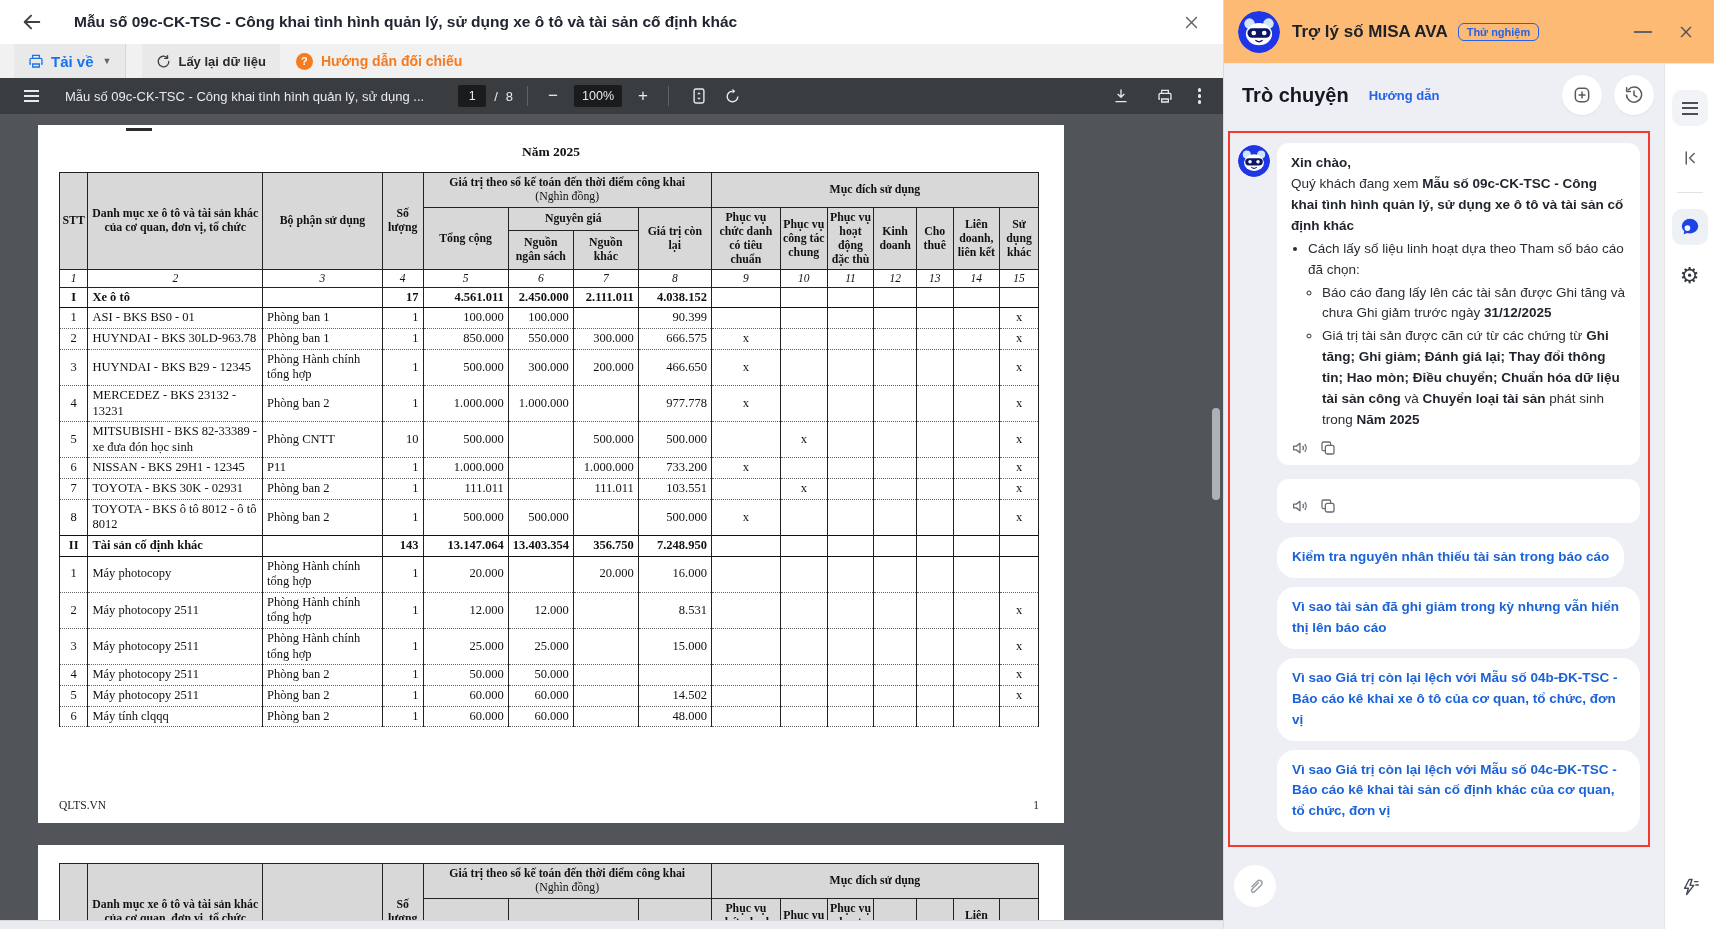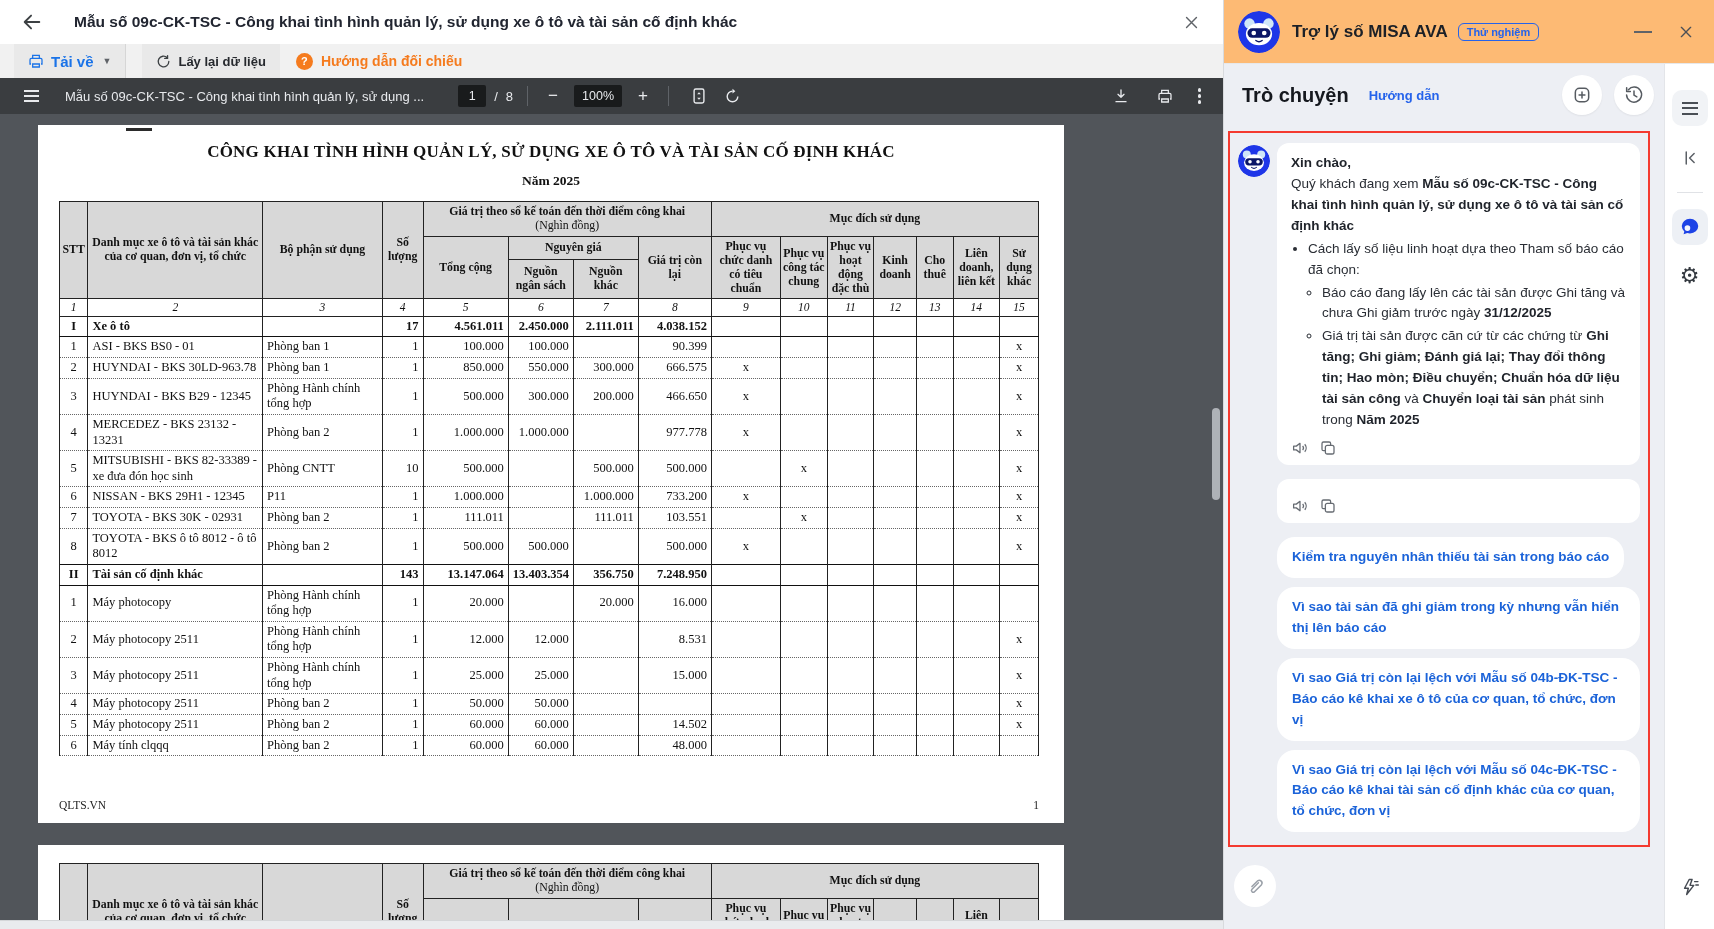--- a/index.html
+++ b/index.html
@@ -196,21 +196,20 @@
             <i></i>
             <i></i>
           </span>
       </span>
     </div>
 
     <div class="pdfview">
 
       <div class="page page1">
         <span class="cutmark"></span>
-        <div class="doc-title">CÔNG KHAI TÌNH HÌNH QUẢN LÝ, SỬ DỤNG XE Ô TÔ VÀ TÀI SẢN CỐ ĐỊNH KHÁC</div>
         <div class="doc-year">Năm 2025</div>
 
         <table class="doc">
           <colgroup>
             <col style="width:28px">
               <col style="width:172px">
               <col style="width:118px">
               <col style="width:40px">
             <col style="width:84px">
               <col style="width:64px">

